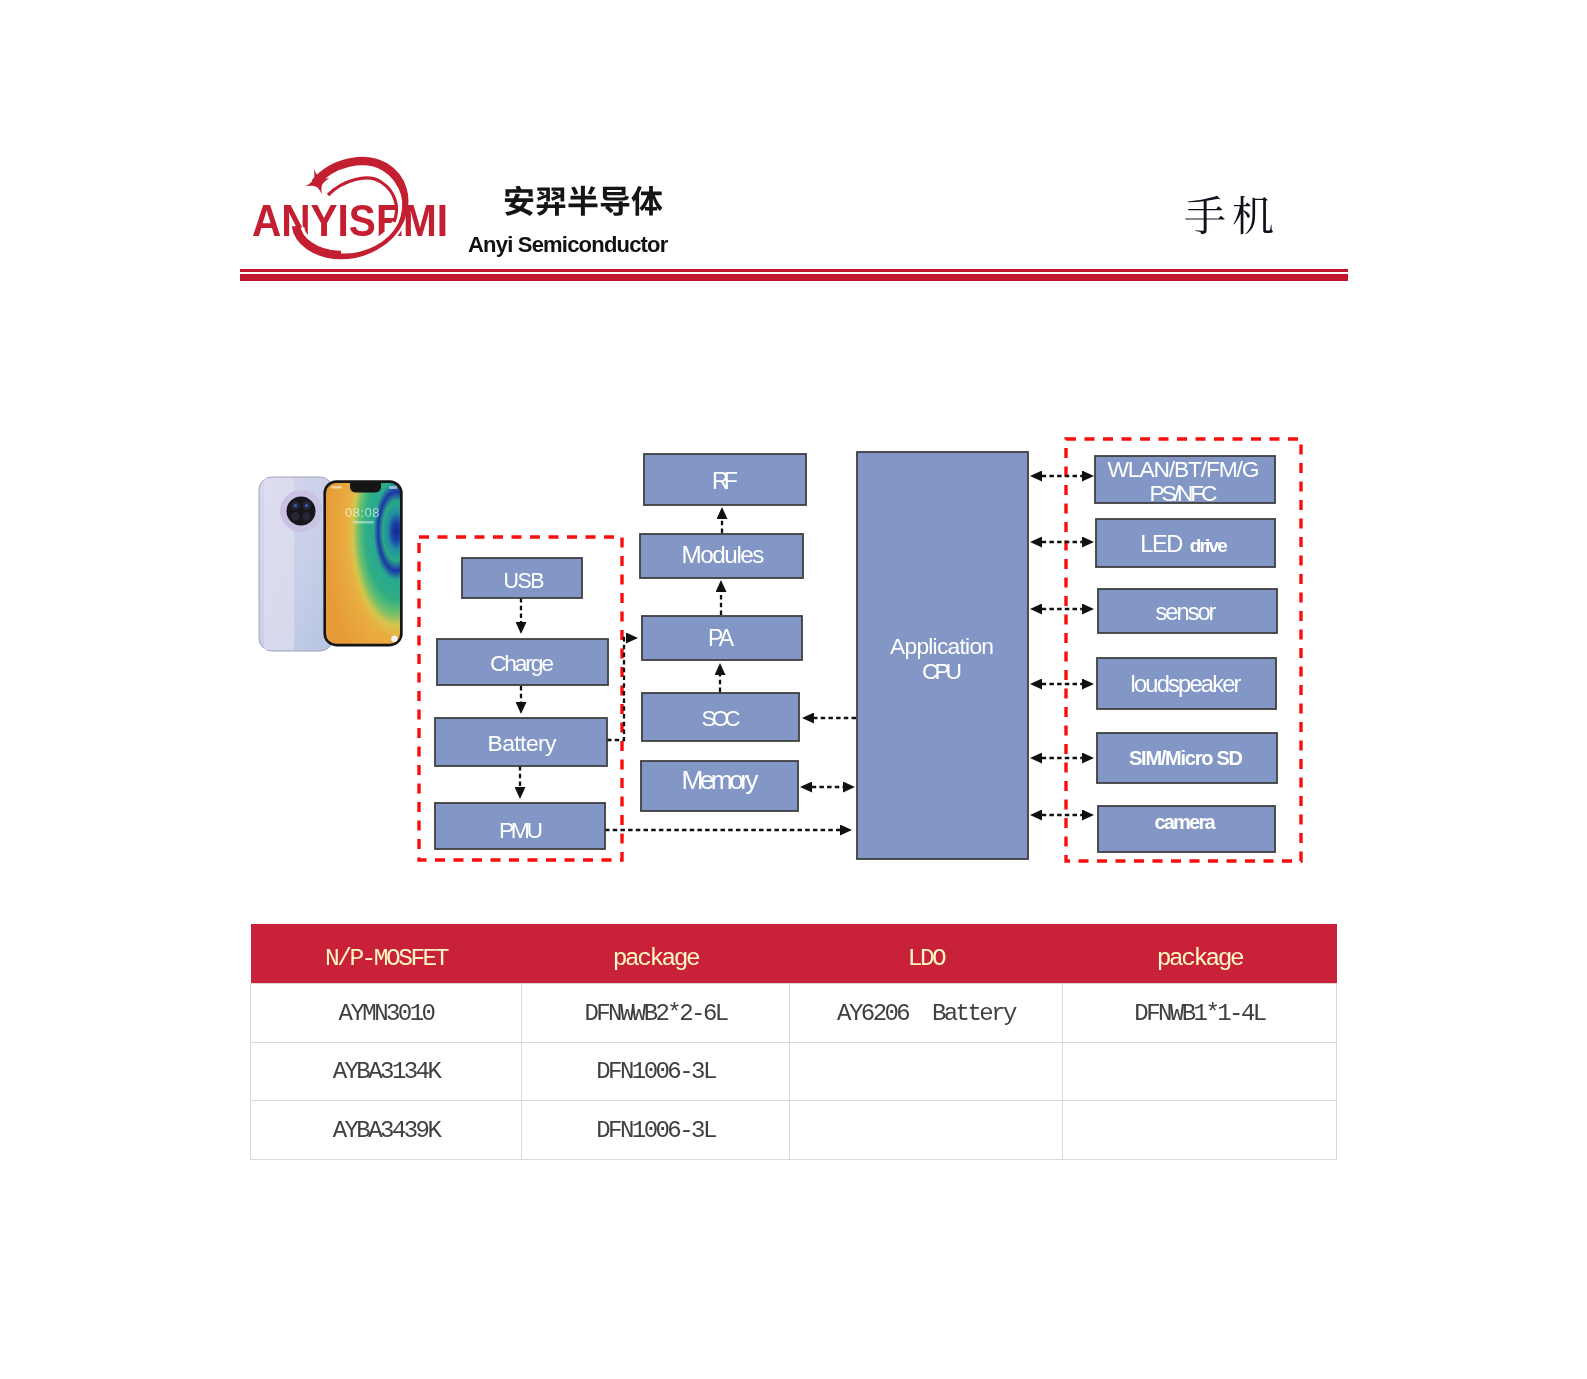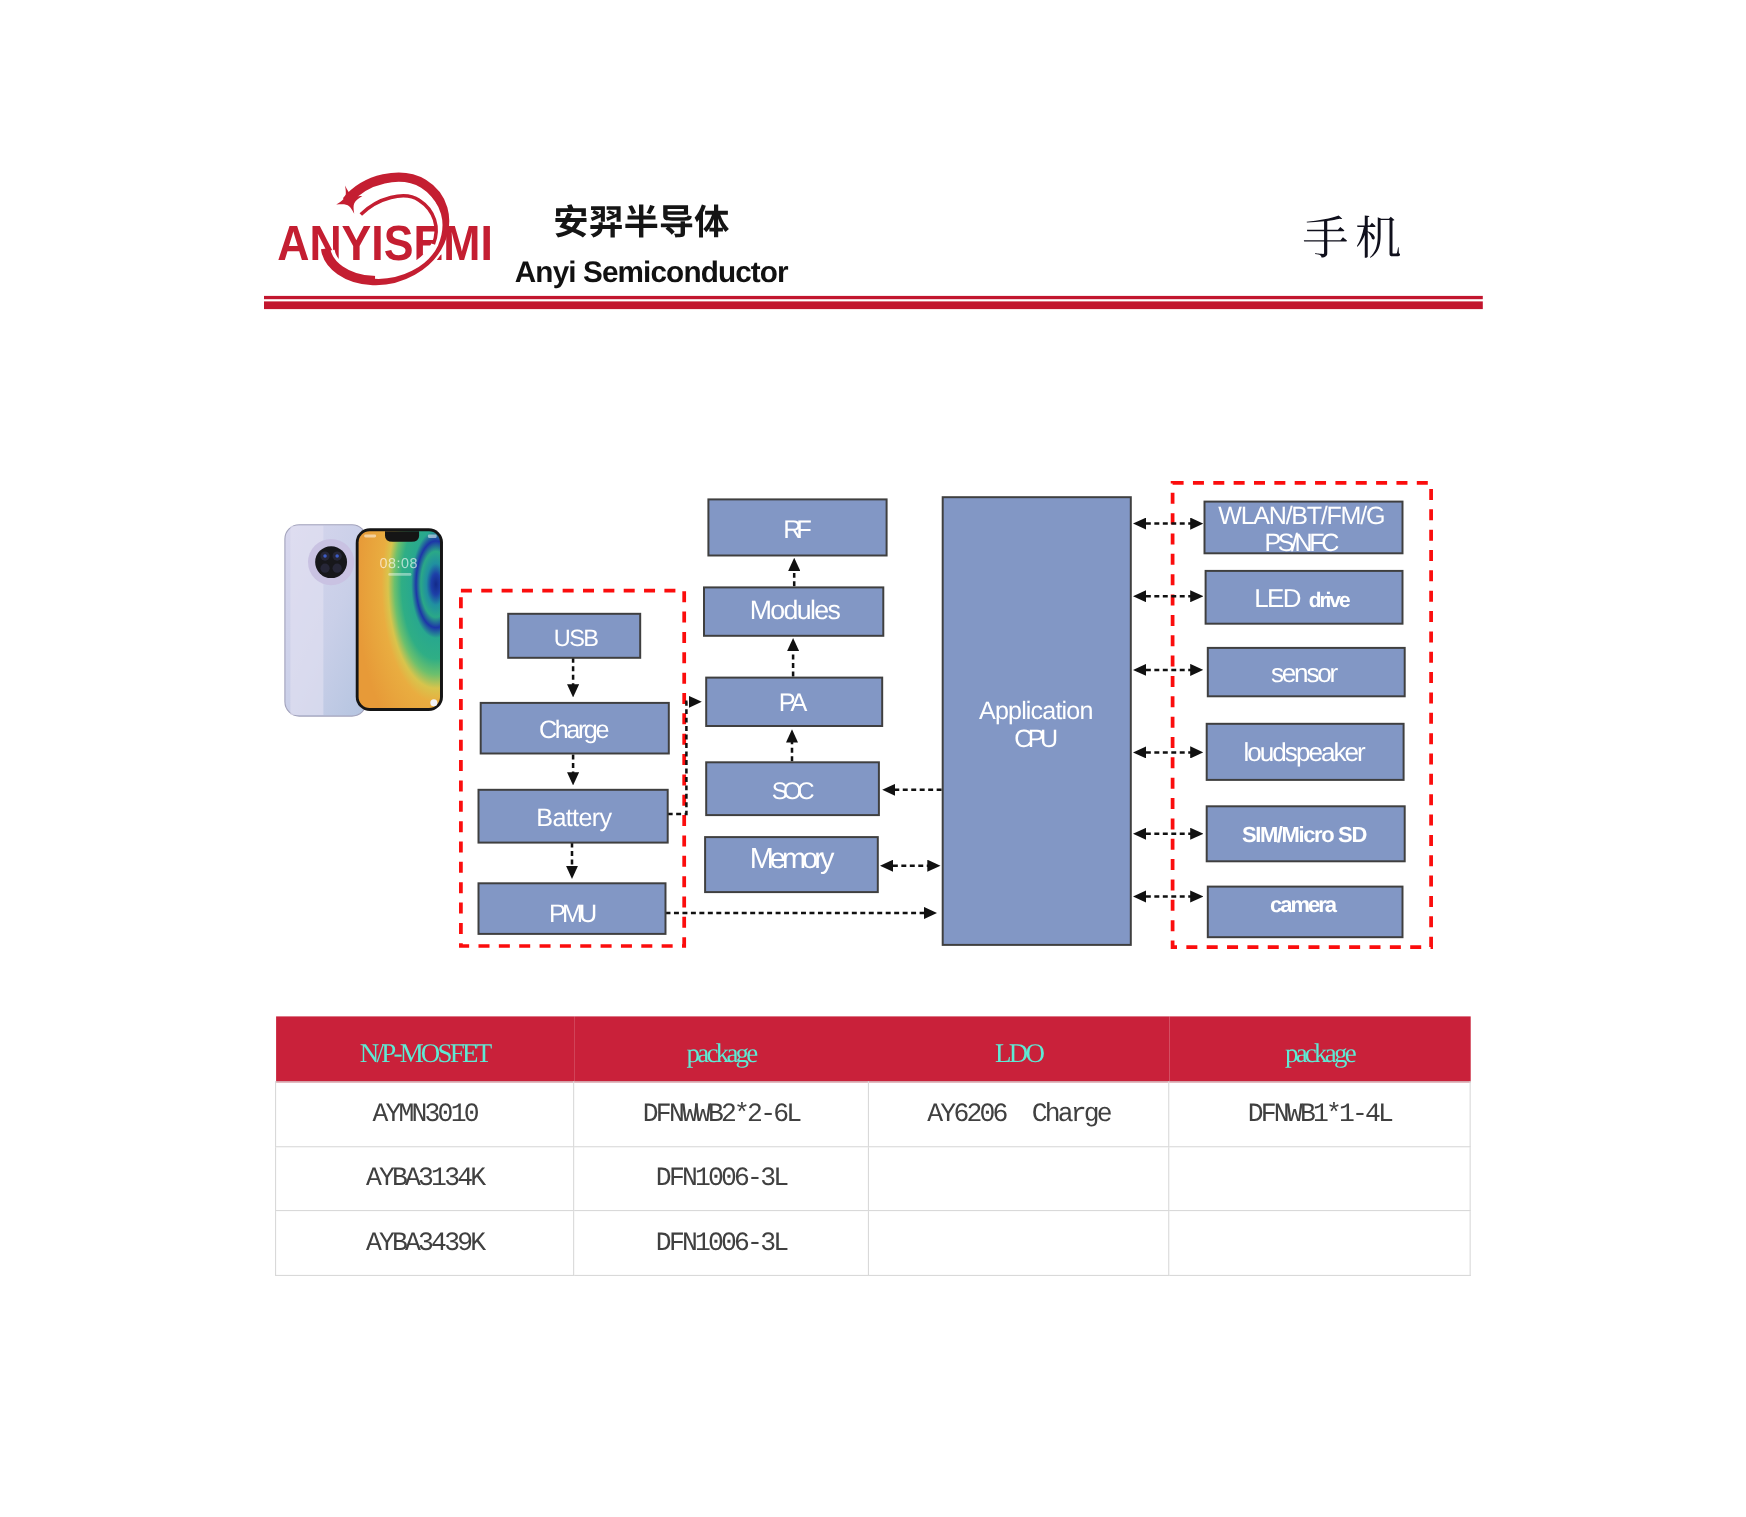--- a/index.html
+++ b/index.html
@@ -1,26 +1,26 @@
 <!DOCTYPE html>
 <html><head><meta charset="utf-8">
 <style>
 html,body{margin:0;padding:0;background:#fff;}
 #page{position:relative;width:1587px;height:1379px;background:#fff;overflow:hidden;
   font-family:"Liberation Sans",sans-serif;border-radius:14px;}
 .abs{position:absolute;}
 #ansemi{position:absolute;left:468px;top:232px;width:300px;font-family:"Liberation Sans",sans-serif;
-  font-weight:bold;font-size:27px;color:#111;letter-spacing:-0.8px;}
+  font-weight:bold;font-size:22px;color:#111;letter-spacing:-0.8px;}
 .redline1{position:absolute;left:240px;top:269px;width:1108px;height:3px;background:#C2162E;}
 .redline2{position:absolute;left:240px;top:274px;width:1108px;height:7px;background:#C2162E;}
 table.tbl{position:absolute;left:250px;top:924px;width:1086px;border-collapse:collapse;
   font-family:"Liberation Mono",monospace;table-layout:fixed;}
 table.tbl td{border:1px solid #d9d9d9;text-align:center;font-size:24px;letter-spacing:-2.55px;color:#404040;
   height:56.5px;padding:1px 0 0 0;white-space:pre;}
-table.tbl tr.hd td{background:#C9213A;border:none;color:#5eead4;font-size:24.5px;letter-spacing:-2.5px;padding:9px 0 0 0;height:50px;font-family:Liberation Serif, serif;}
+table.tbl tr.hd td{background:#C9213A;border:none;color:#fef9c3;font-size:24.5px;letter-spacing:-2.5px;padding:9px 0 0 0;height:50px;}
 </style></head>
 <body>
 <div id="page">
 
 <svg class="abs" style="left:0;top:0" width="1587" height="320" viewBox="0 0 1587 320">
 
   <text x="252" y="236" font-family="Liberation Sans, sans-serif" font-weight="bold" font-size="45" fill="#C41E31" textLength="196" lengthAdjust="spacingAndGlyphs">ANYISEMI</text>
 
   <path d="M 398 224 C 388 243, 362 256, 339 255 C 317 254, 300 242, 298 228" fill="none" stroke="#fff" stroke-width="12.5"></path>
   <path d="M 315 183 C 332 162, 365 155, 385 167 C 403 178, 409 199, 400 220 C 390 242, 364 256, 339 255 C 315 254, 298 241, 296 226" fill="none" stroke="#C41E31" stroke-width="8.5"></path>
@@ -172,21 +172,21 @@
   <tbody>
         <tr class="hd">
           <td>N/P-MOSFET</td>
           <td>package</td>
           <td>LDO</td>
           <td>package</td>
         </tr>
   <tr>
           <td>AYMN3010</td>
           <td>DFNWWB2*2-6L</td>
-          <td>AY6206  Charge</td>
+          <td>AY6206  Battery</td>
           <td>DFNWB1*1-4L</td>
         </tr>
   <tr>
           <td>AYBA3134K</td>
           <td>DFN1006-3L</td>
           <td></td>
           <td></td>
         </tr>
   <tr>
           <td>AYBA3439K</td>

